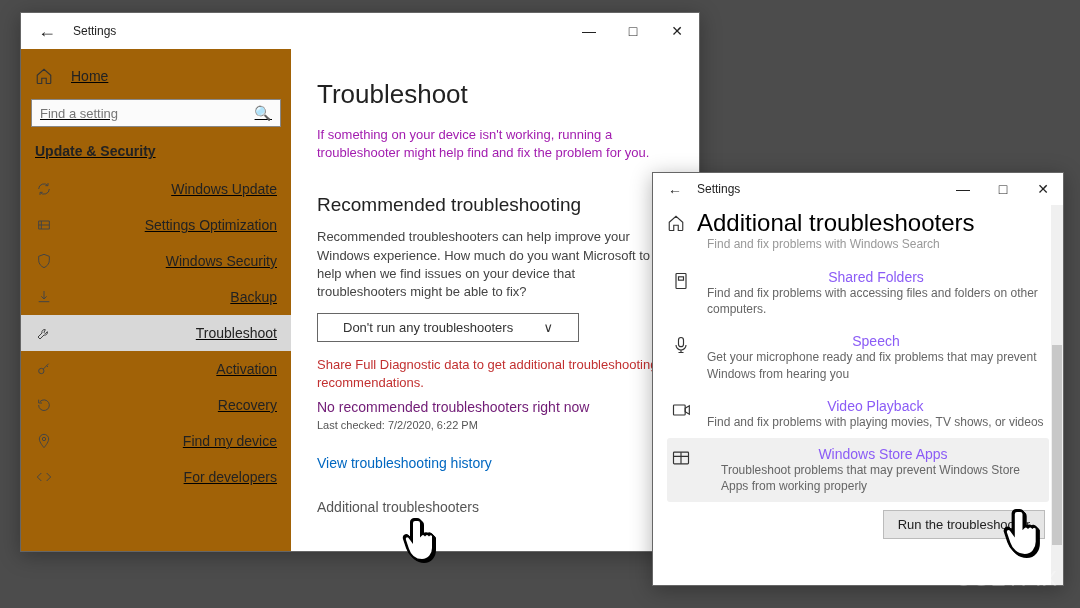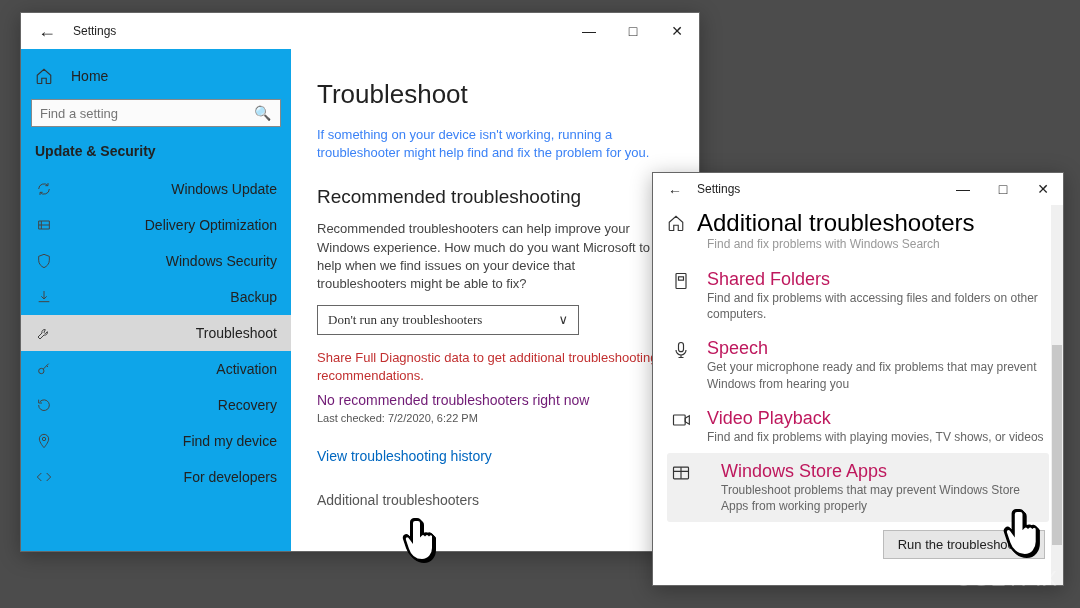--- a/index.html
+++ b/index.html
@@ -6,53 +6,53 @@
 body { font-family: "Segoe UI", sans-serif; background: #4c4c4c; width: 1080px; height: 608px; position: relative; overflow: hidden; }
 .window { position: absolute; background: #fff; border: 1px solid #666; box-shadow: 0 4px 20px rgba(0,0,0,0.3); }
 .w1 { top: 12px; left: 20px; width: 680px; height: 540px; display: flex; flex-direction: column; }
 .w1 .titlebar { display: flex; align-items: center; height: 36px; }
 .w1 .tb-left { display: flex; align-items: center; gap: 12px; padding-left: 12px; }
 .back-btn { width: 28px; height: 28px; display: flex; align-items: center; justify-content: center; font-size: 18px; color: #222; }
 .tb-title { font-size: 12px; color: #222; }
 .tb-right { margin-left: auto; display: flex; }
 .wc { width: 44px; height: 32px; display: flex; align-items: center; justify-content: center; font-size: 14px; color: #222; }
 .w1-body { display: flex; flex: 1; overflow: hidden; }
-.sidebar { width: 270px; background: #0ea5e9; padding: 10px 0 0 0; overflow-y: auto; }
+.sidebar { width: 270px; background: #a16207; padding: 10px 0 0 0; overflow-y: auto; text-decoration: underline; }
 .home-row { display: flex; align-items: center; gap: 18px; padding: 8px 14px 8px 14px; font-size: 14px; color: #222; }
 .icon { width: 18px; display: inline-flex; align-items: center; justify-content: center; }
 .search-box { margin: 6px 10px 14px 10px; height: 28px; border: 1px solid #888; background: #fbfbfb; display: flex; align-items: center; padding: 0 8px; font-size: 13px; color: #666; }
 .search-box input { flex: 1; border: none; outline: none; background: transparent; font-size: 13px; color: #444; }
 .search-box .sicon { color: #666; font-size: 14px; }
 .cat-hdr { font-weight: 600; font-size: 14px; padding: 2px 14px 12px 14px; color: #222; }
 .side-item { display: flex; align-items: center; gap: 20px; padding: 10px 14px; font-size: 14px; color: #222; cursor: pointer; justify-content: space-between; }
 .side-item.selected { background: #d8d8d8; }
 .side-item .icon svg { width: 16px; height: 16px; stroke: #444; fill: none; stroke-width: 1.5; }
 .content { flex: 1; padding: 30px 28px 16px 26px; overflow-y: auto; color: #222; }
 h1.pt { font-size: 26px; font-weight: 400; margin-bottom: 16px; }
-p.desc { font-size: 13px; line-height: 1.4; color: #3b82f6; margin-bottom: 24px; max-width: 340px; }
+p.desc { font-size: 13px; line-height: 1.4; color: #a21caf; margin-bottom: 32px; max-width: 340px; }
 h2.sect { font-size: 19px; font-weight: 400; margin-bottom: 12px; }
 p.desc2 { font-size: 13px; line-height: 1.4; color: #444; margin-bottom: 12px; max-width: 350px; }
-.dropdown { display: inline-flex; align-items: center; justify-content: space-between; border: 1px solid #666; padding: 6px 10px; width: 262px; font-size: 13px; color: #333; margin-bottom: 14px; font-family: Liberation Serif, serif; }
+.dropdown { display: inline-flex; align-items: center; justify-content: space-between; border: 1px solid #666; padding: 6px 25px; width: 262px; font-size: 13px; color: #333; margin-bottom: 14px; }
 .warn { color: #c23030; font-size: 13px; line-height: 1.4; margin-bottom: 6px; max-width: 350px; }
 .norec { font-size: 14px; color: #701a75; margin-bottom: 4px; }
 .lastc { font-size: 11px; color: #555; margin-bottom: 24px; }
 .link { color: #0067c0; font-size: 14px; margin-bottom: 28px; display: block; }
 .addtl { color: #555; font-size: 14px; }
 .w2 { top: 172px; left: 652px; width: 412px; height: 414px; display: flex; flex-direction: column; }
 .w2 .titlebar { display: flex; align-items: center; height: 32px; padding-left: 8px; }
 .w2 .tb-title { font-size: 12px; margin-left: 8px; }
 .w2-body { flex: 1; padding: 4px 14px 12px 14px; display: flex; flex-direction: column; overflow: hidden; }
 .home-row2 { display: flex; align-items: center; gap: 12px; margin-bottom: 0px; }
 .w2 h1 { font-size: 24px; font-weight: 400; }
 .faded-line { color: #999; font-size: 12px; padding-left: 40px; margin-bottom: 10px; }
 .ts-item { display: flex; gap: 14px; padding: 8px 4px; cursor: pointer; border-radius: 3px; }
 .ts-item.selected { background: #f0f0f0; gap: 28px; }
 .ts-icon { width: 22px; flex-shrink: 0; padding-top: 2px; }
 .ts-icon svg { width: 20px; height: 20px; stroke: #333; fill: none; stroke-width: 1.4; }
-.ts-text .ts-title { font-size: 18px; color: #be185d; }
+.ts-text .ts-title { font-size: 14px; color: #8b5cf6; text-align: center; }
 .ts-text .ts-desc { font-size: 12px; color: #666; line-height: 1.35; }
 .run-btn { align-self: flex-end; margin-top: 8px; margin-right: 4px; padding: 6px 14px; background: #e6e6e6; border: 1px solid #bbb; font-size: 13px; color: #222; }
 .hand { position: absolute; z-index: 50; pointer-events: none; }
 .hand svg { filter: drop-shadow(2px 2px 0 #000) drop-shadow(-1px -1px 0 #000); }
 .watermark { position: absolute; right: 22px; bottom: 16px; color: rgba(255,255,255,0.28); font-size: 22px; letter-spacing: 1px; font-weight: 300; z-index: 100; pointer-events: none; }
 .scrollbar-right { position: absolute; right: 0; top: 32px; bottom: 0; width: 12px; background: #f0f0f0; }
 .scrollbar-thumb { position: absolute; right: 1px; width: 10px; top: 140px; height: 200px; background: #c8c8c8; }
 </style>
 </head>
 <body>
@@ -92,21 +92,21 @@
             </svg>
           </span>
         <span>Windows Update</span>
       </div>
       <div class="side-item">
         <span class="icon">
             <svg viewBox="0 0 24 24">
               <path d="M4 6h16v12H4zM8 6v12M4 12h16"></path>
             </svg>
           </span>
-        <span>Delivery Optimization</span>
+        <span>Settings Optimization</span>
       </div>
       <div class="side-item">
         <span class="icon">
             <svg viewBox="0 0 24 24">
               <path d="M12 2l8 3v6c0 5-3.5 9-8 11-4.5-2-8-6-8-11V5z"></path>
             </svg>
           </span>
         <span>Windows Security</span>
       </div>
       <div class="side-item">

